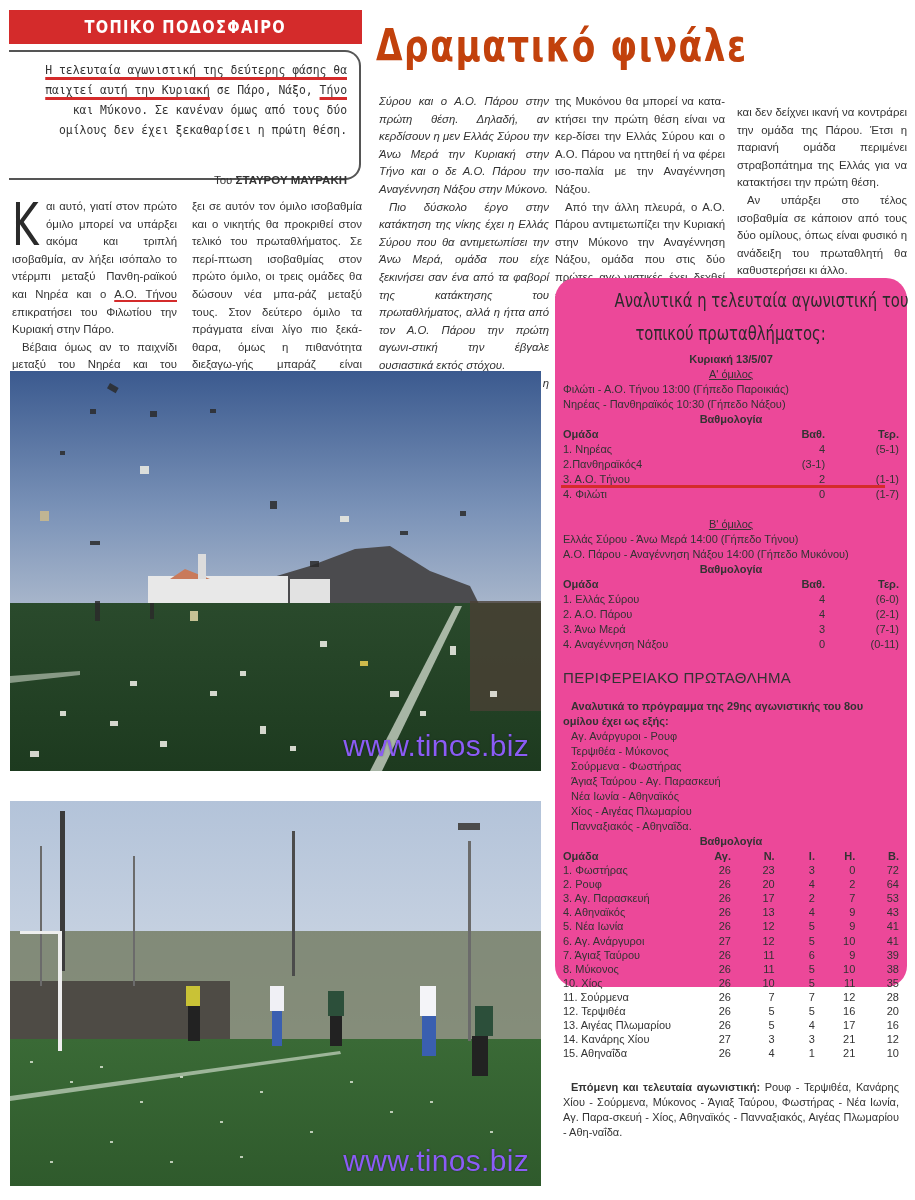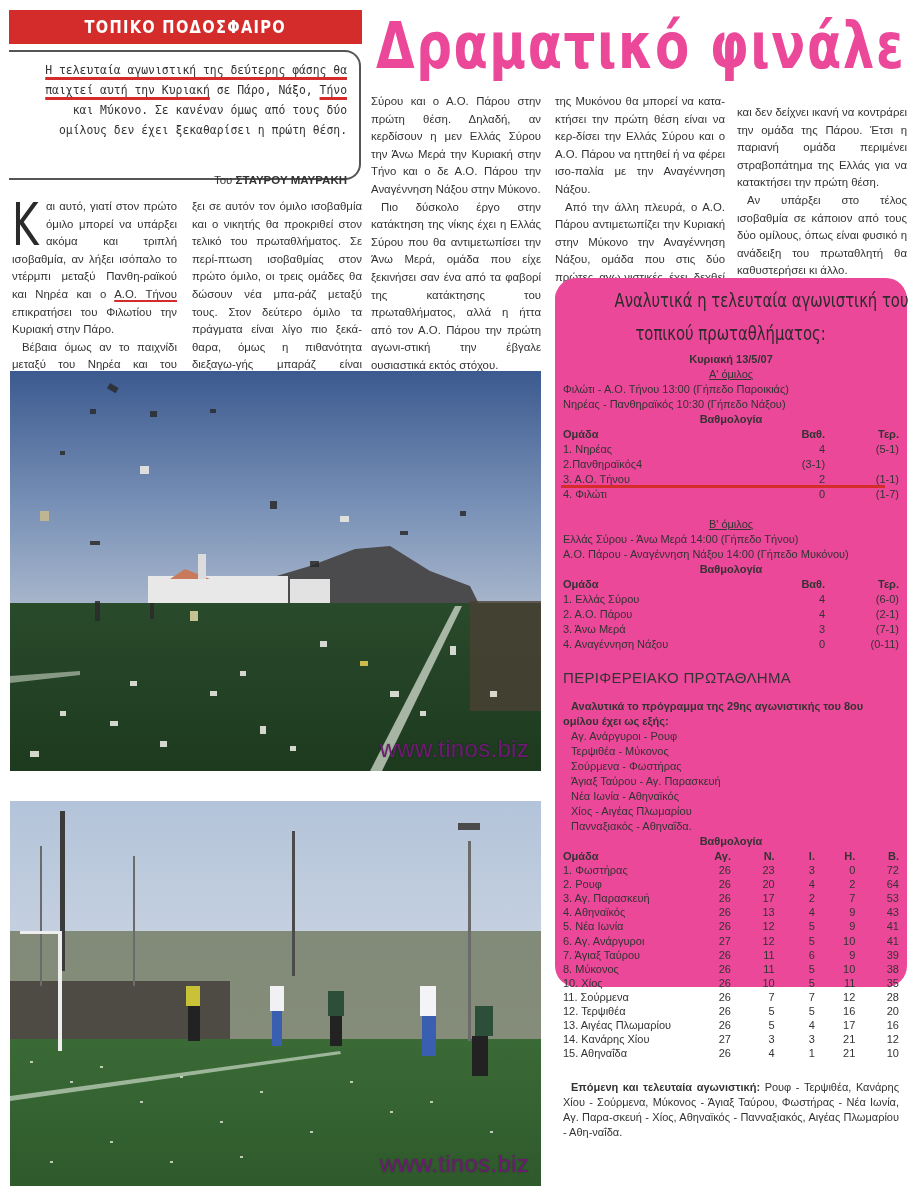--- a/index.html
+++ b/index.html
@@ -22,50 +22,50 @@
     padding: 8px 12px 1px 10px; text-align: right;
     font-family: "DejaVu Sans Mono", monospace; font-size: 11.4px; line-height: 20px; color: #333;
   }
   .lead .u-red { text-decoration: underline; text-decoration-color: #d42b2b; text-decoration-thickness: 3px; text-underline-offset: 3px; }
   .lead .byline { margin-top: 30px; font-family: "Liberation Sans", sans-serif; font-size: 11.5px; }
   .lead .byline b { font-weight: bold; }
 
   
   .headline {
     position: absolute; left: 376px; top: 2px; width: 535px; height: 88px;
-    font-family: "DejaVu Sans", sans-serif; font-weight: bold; font-size: 64px; color: #ec4899;
+    font-family: "DejaVu Sans", sans-serif; font-weight: bold; font-size: 44px; color: #c2410c;
     line-height: 88px; white-space: nowrap; letter-spacing: 2px;
   }
   .headline span { display: inline-block; transform: scaleX(0.78); transform-origin: left center; }
 
   
   .col {
     position: absolute; font-family: "Liberation Sans", sans-serif; font-size: 11.4px; line-height: 17.6px;
     color: #333; text-align: justify; hyphens: manual;
   }
   .col p { text-indent: 10px; }
   .col p.noindent { text-indent: 0; }
   .col1 { left: 12px; top: 198px; width: 165px; }
   .col2 { left: 192px; top: 198px; width: 170px; }
-  .col3 { left: 371px; top: 93px; width: 170px; }
+  .col3 { left: 379px; top: 93px; width: 170px; font-style: italic; }
   .col4 { left: 555px; top: 93px; width: 170px; }
   .col5 { left: 737px; top: 104px; width: 170px; }
   .dropcap {
     float: left; font-family: "DejaVu Sans", sans-serif; font-size: 58px; line-height: 50px;
     margin: 2px 4px 0 0; color: #2a2a2a; font-weight: normal; transform: scaleX(0.7); transform-origin: left top; width: 30px;
   }
   .u-red2 { text-decoration: underline; text-decoration-color: #d42b2b; text-decoration-thickness: 2px; text-underline-offset: 2px; }
 
   
   .photo { position: absolute; overflow: hidden; }
   .photo1 { left: 10px; top: 371px; width: 531px; height: 400px; }
   .photo2 { left: 10px; top: 801px; width: 531px; height: 385px; }
   .watermark {
-    position: absolute; right: 12px; bottom: 8px; color: #701a75;
-    font-family: "Liberation Sans", sans-serif; font-size: 24px; letter-spacing: 0.3px;
+    position: absolute; right: 12px; bottom: 8px; color: #8b5cf6;
+    font-family: "Liberation Sans", sans-serif; font-size: 30px; letter-spacing: 0.3px;
     text-shadow: 0 0 2px rgba(0,0,0,0.4);
   }
 
   
   .sidebar {
     position: absolute; left: 555px; top: 278px; width: 352px; height: 709px;
     background: #ec4899; padding: 6px 8px 0 8px;
     font-family: "Liberation Sans", sans-serif; font-size: 11px; line-height: 15px; color: #333; border-radius: 21px;
   }
   .sb-title {

